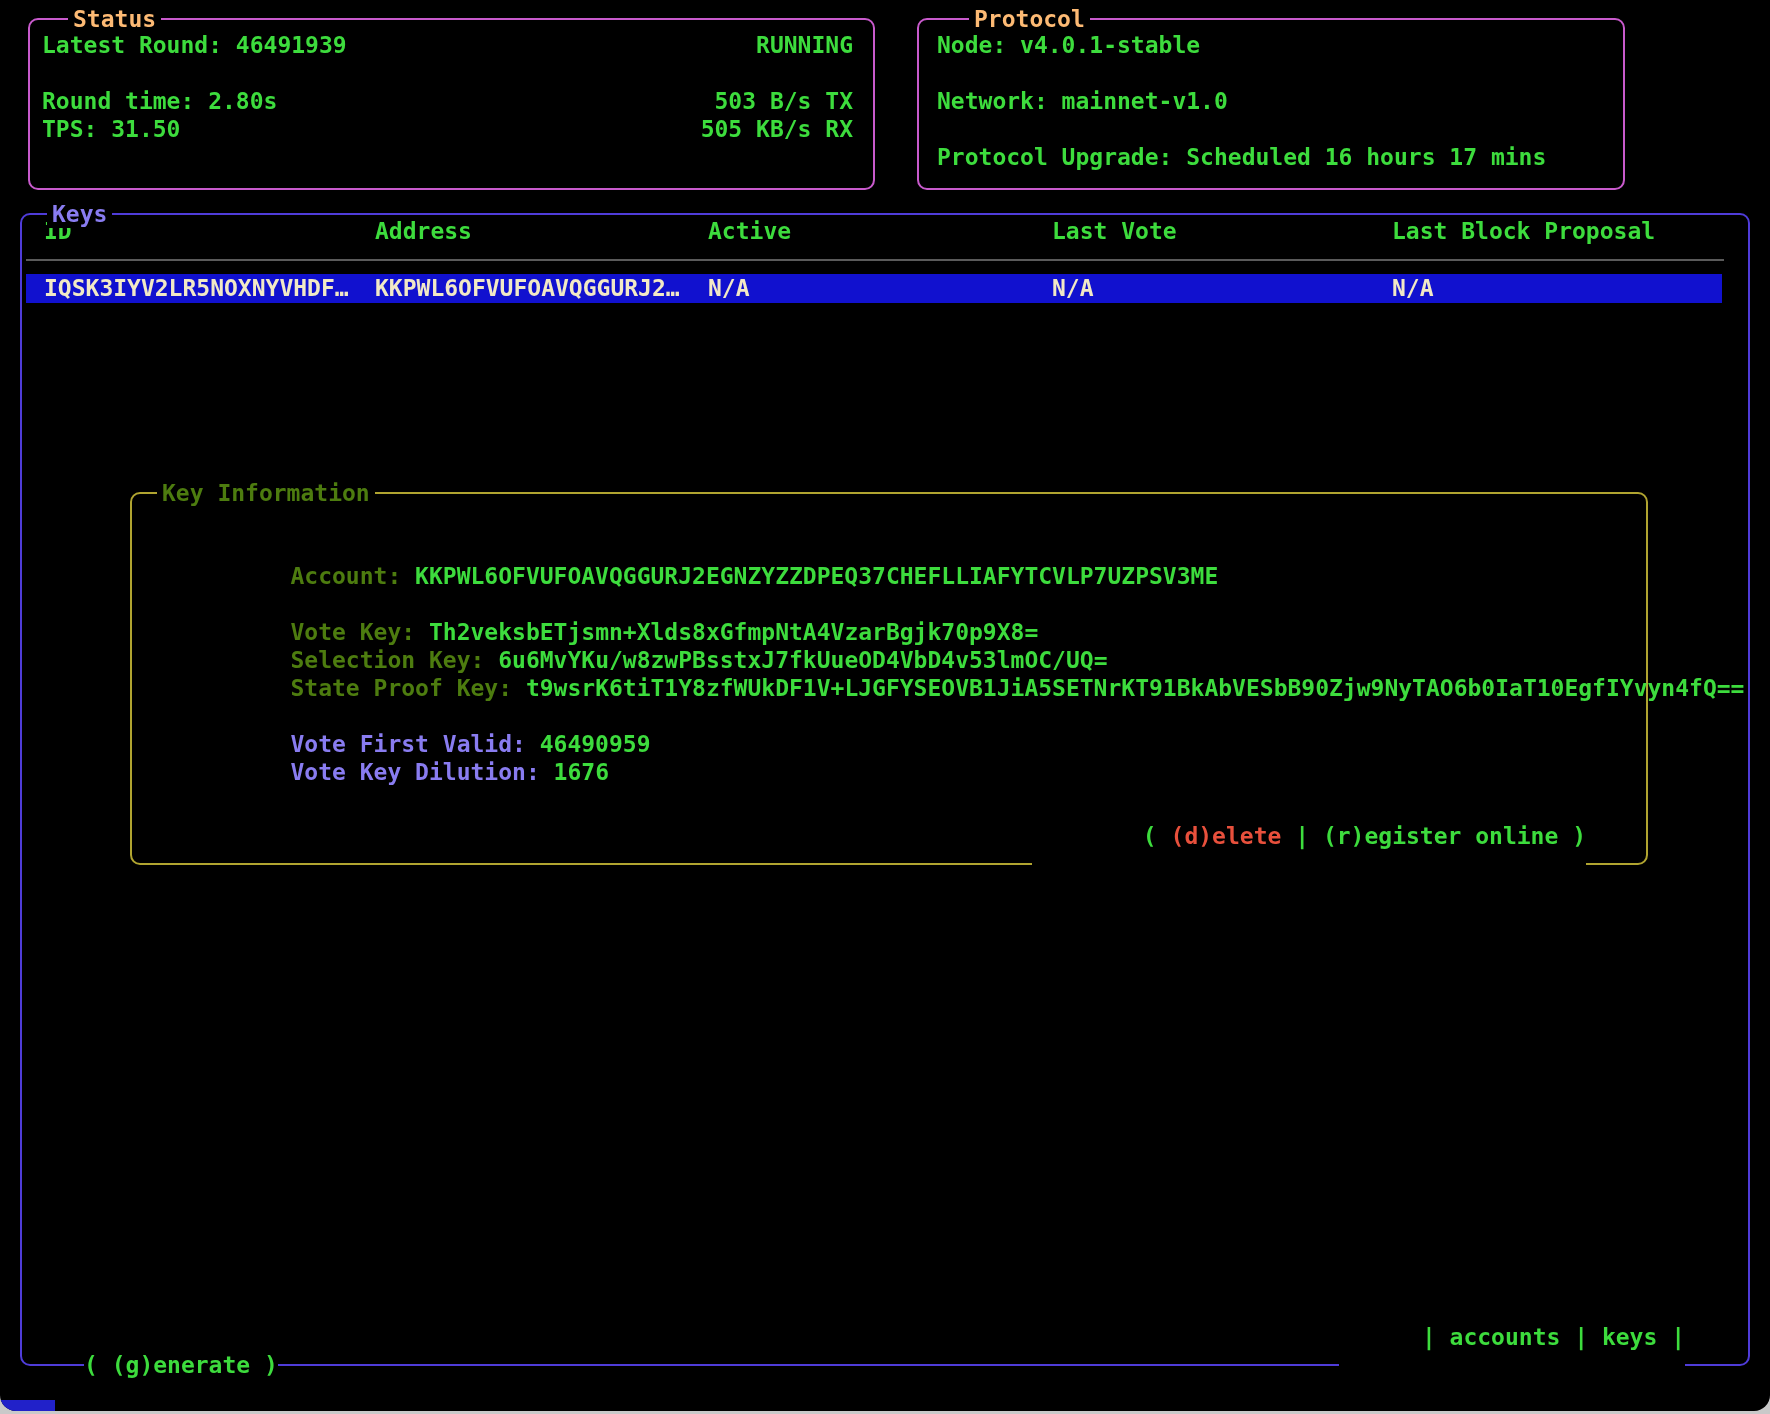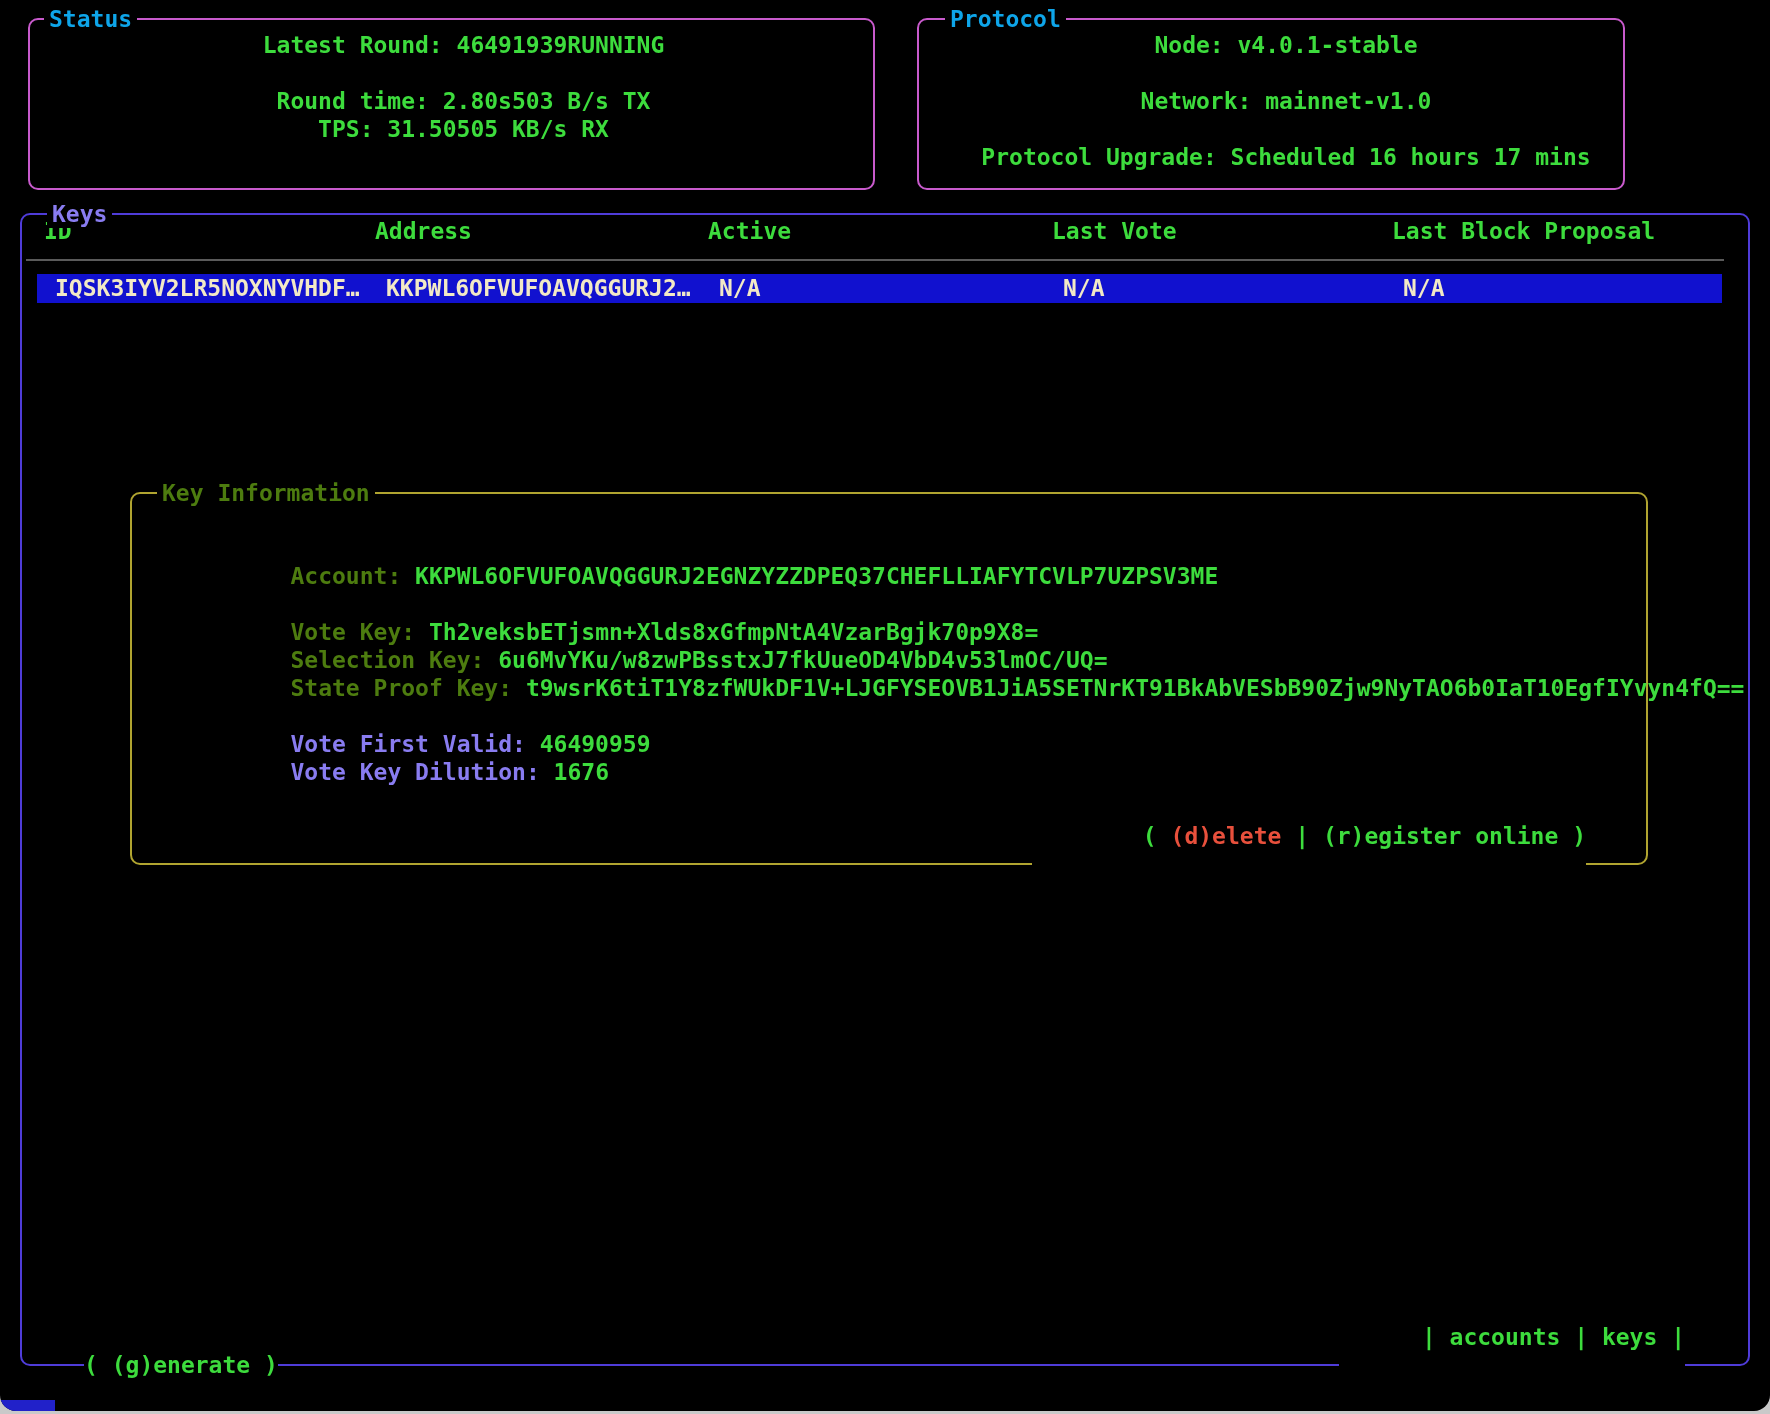--- a/index.html
+++ b/index.html
@@ -25,27 +25,26 @@
     background: transparent;
   }
   .panel-title {
     position: absolute; top: -15px;
     background: #000; padding: 0 5px;
     line-height: 28px; white-space: pre;
   }
   .panel-body { width: 100%; }
   .line {
     height: 28px; line-height: 28px;
-    display: flex; justify-content: center;
+    display: flex; justify-content: space-between;
     white-space: pre;
-    margin-left: 32px;
   }
   .ki-line { height: 28px; line-height: 28px; white-space: pre; display: block; }
   .green  { color: #3ddc3d; }
-  .magenta{ color: #0ea5e9; }
+  .magenta{ color: #fdba74; margin-left: 24px; }
   .purple { color: #897cf0; }
   .yellow { color: #4d7c0f; }
   .cream  { color: #f2e9c6; }
   .red    { color: #e8503c; }
 
   .status-panel   { left: 28px;  top: 18px; width: 847px; height: 172px; border-color: #c85acc; }
   .status-panel .panel-body { padding: 11px 20px 0 12px; }
   .status-title   { left: 14px; }
 
   .protocol-panel { left: 917px; top: 18px; width: 708px; height: 172px; border-color: #c85acc; }
@@ -59,21 +58,21 @@
     margin: 2px 40px 0 22px;
     display: grid;
     grid-template-columns: 331px 333px 344px 340px 1fr;
     height: 28px; line-height: 28px; white-space: pre;
   }
   .table-divider {
     margin: 14px 24px 0 4px;
     height: 2px; background: #5a5a5a;
   }
   .table-row {
-    margin: 13px 26px 0 15px;
+    margin: 13px 26px 0 4px;
     padding-left: 18px;
     display: grid;
     grid-template-columns: 331px 333px 344px 340px 1fr;
     height: 29px; line-height: 29px; white-space: pre;
     background: #1111cf;
     cursor: pointer;
   }
   .table-row .cell { overflow: hidden; }
 
   .keyinfo-panel { left: 108px; top: 277px; width: 1518px; height: 373px; border-color: #b0a430; }

